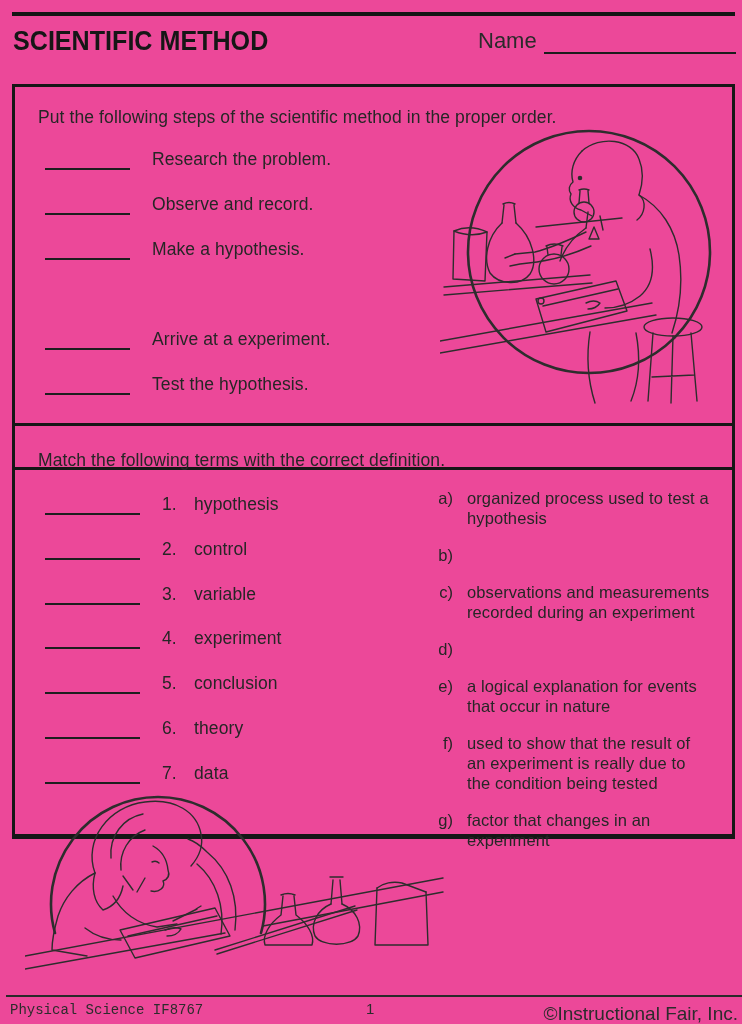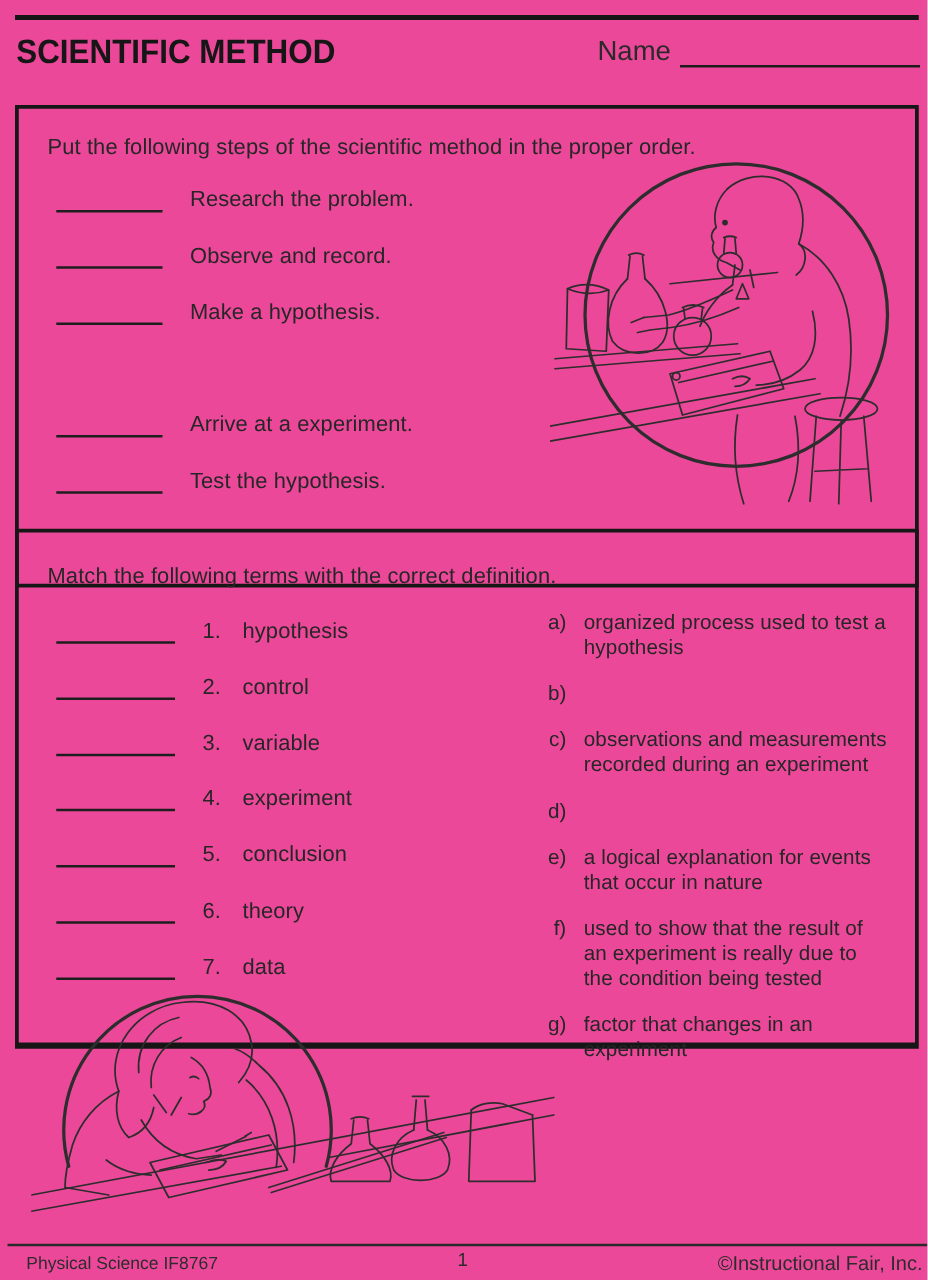--- a/index.html
+++ b/index.html
@@ -40,23 +40,23 @@
   .term-text { font-size:17.5px; color:#262626; letter-spacing:0.1px; margin-left:6px; }
 
   #defs { left:408px; top:62px; width:305px; display:flex; flex-direction:column; gap:17px; }
   .def-item { display:flex; }
   .def-letter { flex:none; width:30px; text-align:right; margin-right:14px;
                 font-size:16.5px; color:#262626; line-height:20px; }
   .def-text { font-size:16.5px; color:#262626; line-height:20px; width:245px; letter-spacing:0.1px; }
 
   
   .footer-line { left:6px; top:995px; width:736px; height:2px; background:#2a2a2a; }
-  .footer-left { left:21px; top:1002px; font-size:14px; color:#2c2c2c; }
+  .footer-left { left:10px; top:1002px; font-size:14px; color:#2c2c2c;font-family:Liberation Mono, monospace; }
   .footer-center { left:366px; top:1000px; font-size:15px; color:#2c2c2c; }
-  .footer-right { right:4px; top:1003px; font-size:16px; color:#2c2c2c; }
+  .footer-right { right:4px; top:1003px; font-size:19px; color:#2c2c2c; }
 
   svg.line-art { stroke:#2d2d2d; fill:none; stroke-width:1.4; stroke-linecap:round; stroke-linejoin:round; }
 </style>
 </head>
 <body>
 
 <div id="page">
 
   <div class="abs top-bar"></div>
   <div class="abs page-title">SCIENTIFIC METHOD</div>

